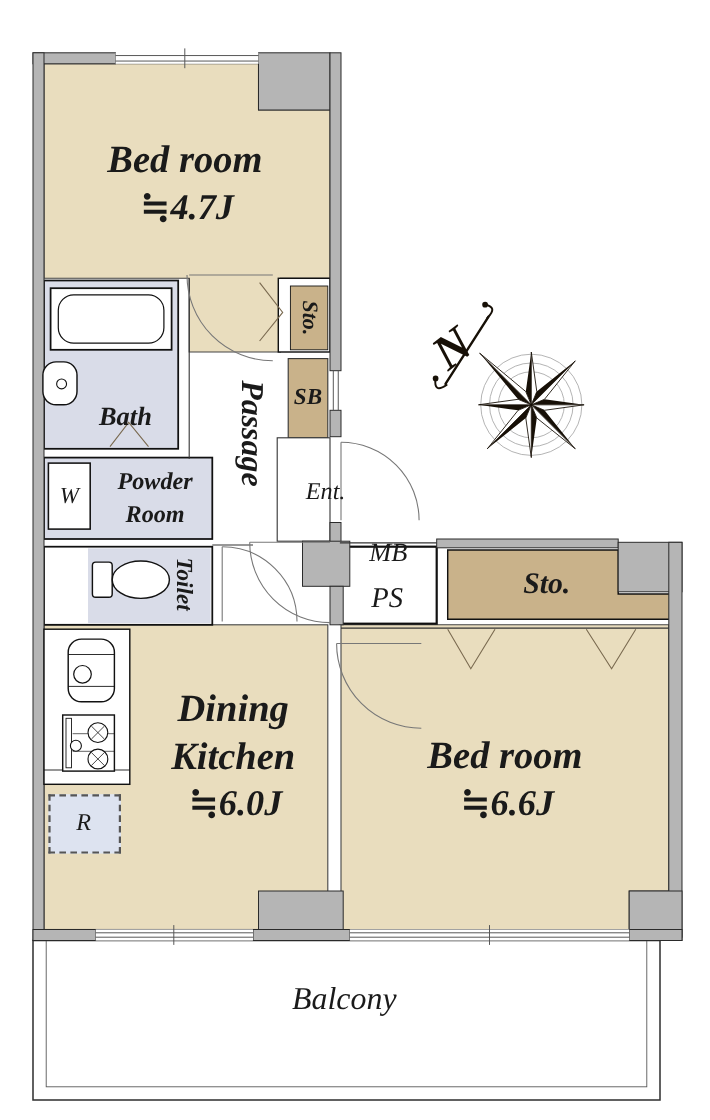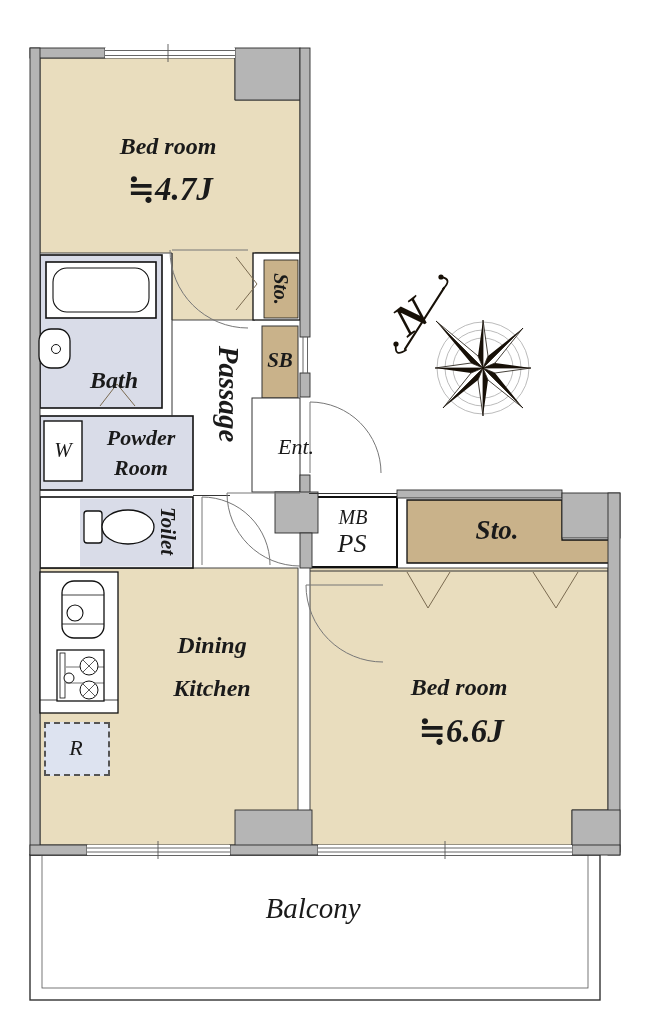--- a/index.html
+++ b/index.html
@@ -11,21 +11,21 @@
         font-family:"Liberation Serif","DejaVu Serif",serif;color:var(--ink);}
   #plan svg{position:absolute;left:0;top:0;}
   .f-room{fill:var(--room-fill);}
   .f-closet{fill:var(--closet-fill);}
   .f-wet{fill:var(--wet-fill);}
   .f-wall{fill:var(--wall-fill);stroke:#2a2a2a;stroke-width:0.9;}
   .lbl{position:absolute;white-space:nowrap;transform:translate(-50%,-50%);
        font-style:italic;text-align:center;line-height:1.1;z-index:5;}
   .lbl.rot{transform:translate(-50%,-50%) rotate(90deg);}
   .b{font-weight:bold;}
-  .room-name{font-size:24px;}
+  .room-name{font-size:35px;}
   .room-size{font-size:33px;text-align:center;}
   .mid{font-size:22px;}
   .sm{font-size:21px;}
   .fridge-box{position:absolute;left:44px;top:722px;width:62px;height:50px;
       background:var(--fridge-fill);border:2px dashed #555;z-index:4;}
 </style>
 </head>
 <body>
 
 <div id="plan">
@@ -189,27 +189,28 @@
   <div class="lbl b mid" style="left:141px;top:468px;">Room</div>
   <div class="lbl sm" style="left:63px;top:451px;">W</div>
 
   <div class="lbl b sm rot" style="left:167px;top:531px;">Toilet</div>
   <div class="lbl b rot" style="left:228px;top:394px;font-size:29px;">Passage</div>
   <div class="lbl b rot" style="left:281px;top:289px;font-size:20px;">Sto.</div>
 
   <div class="lbl b sm" style="left:280px;top:361px;">SB</div>
   <div class="lbl" style="left:264px;top:447px;font-size:22px;margin-left:32px;">Ent.</div>
 
-  <div class="lbl" style="left:353px;top:517px;font-size:20px;">MB</div>
+  <div class="lbl" style="left:353px;top:503px;font-size:24px;">MB</div>
   <div class="lbl" style="left:352px;top:544px;font-size:26px;">PS</div>
 
   <div class="lbl b" style="left:497px;top:531px;font-size:27px;">Sto.</div>
 
   <div class="lbl b room-name" style="left:212px;top:645px;">Dining</div>
   <div class="lbl b room-name" style="left:212px;top:688px;">Kitchen</div>
+  <div class="lbl b room-size" style="left:214px;top:731px;">≒6.0J</div>
 
   <div class="lbl b room-name" style="left:459px;top:687px;">Bed room</div>
   <div class="lbl b room-size" style="left:461px;top:731px;">≒6.6J</div>
 
   <div class="fridge-box"></div>
   <div class="lbl" style="left:76px;top:748px;font-size:22px;">R</div>
 
   <div class="lbl" style="left:313px;top:909px;font-size:29px;">Balcony</div>
 </div>
 

